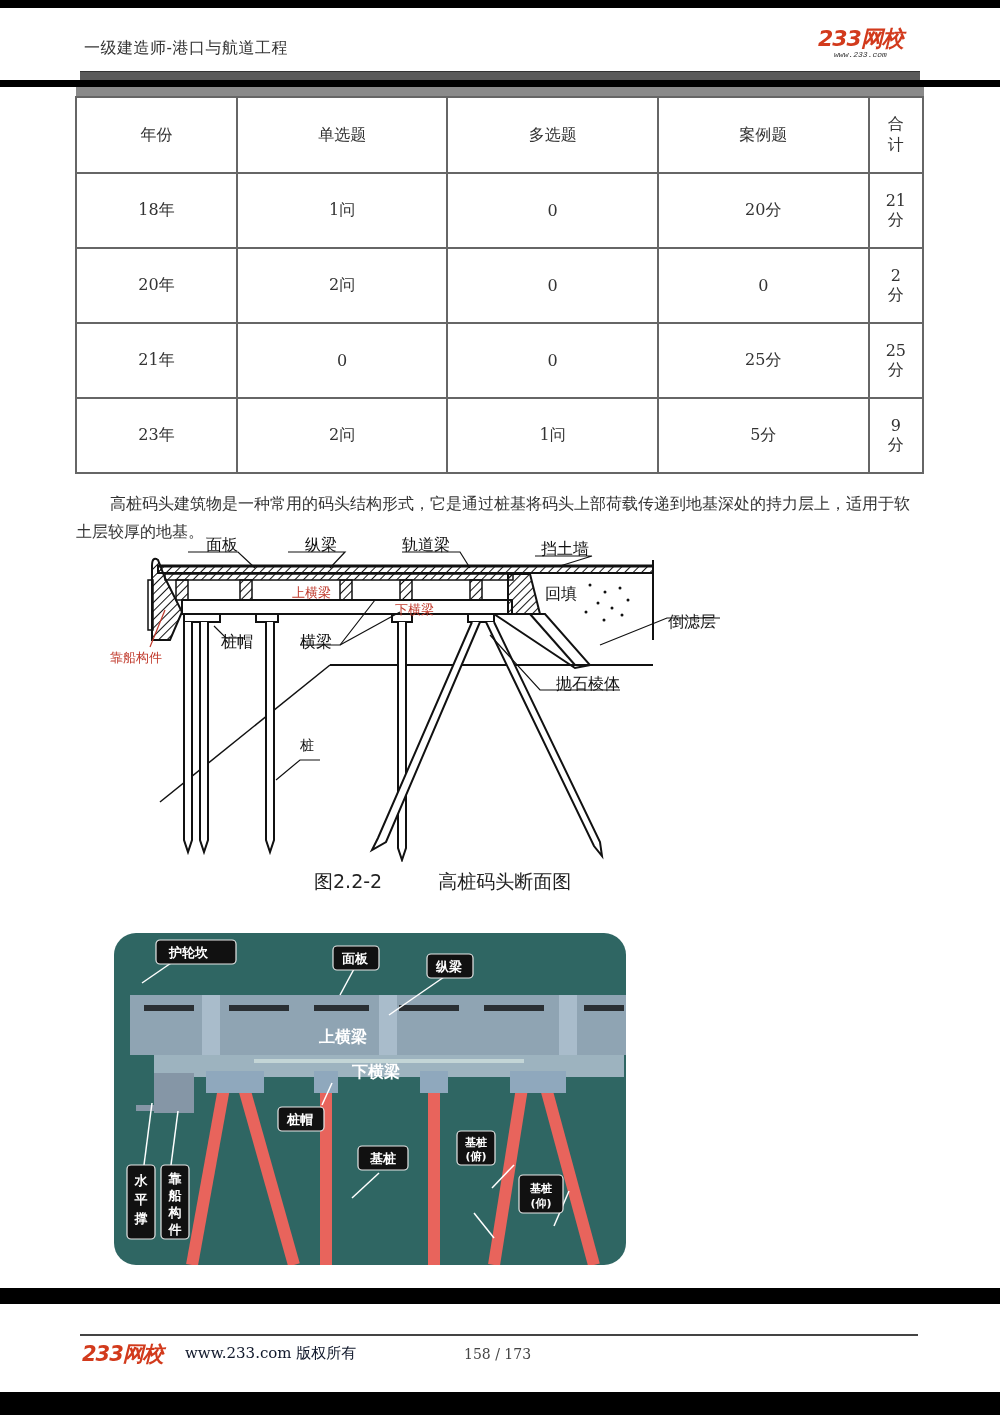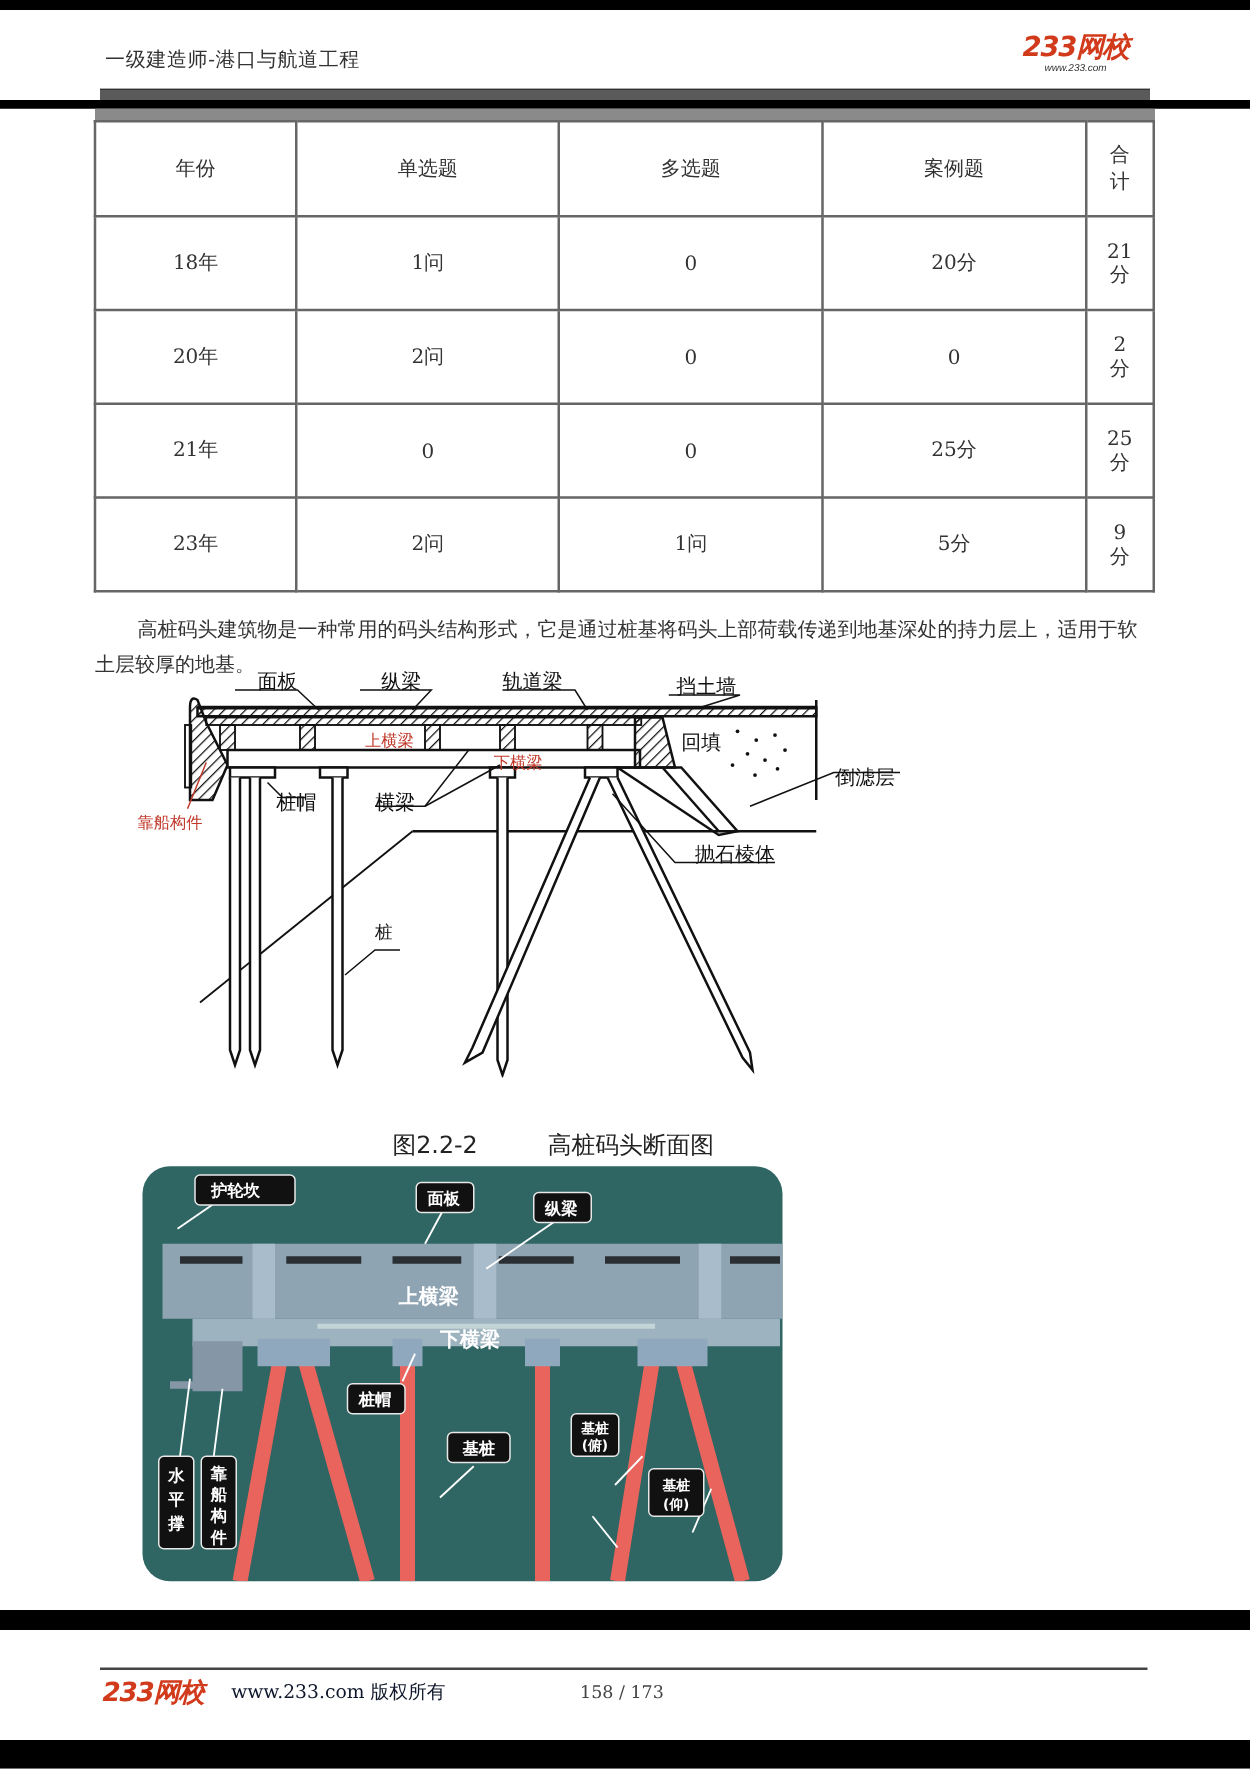--- a/index.html
+++ b/index.html
@@ -3,32 +3,32 @@
 <meta charset="utf-8">
 <style>
   html, body { margin:0; padding:0; }
   body { width:1000px; height:1415px; position:relative; background:#fff; overflow:hidden;
          font-family:"DejaVu Serif","Liberation Serif",serif; color:#222; }
   .topbar { position:absolute; left:0; top:0; width:1000px; height:8px; background:#000; }
   .hdr-title { position:absolute; left:84px; top:38px; font-size:16px; color:#333; letter-spacing:0.5px; }
   .logo { position:absolute; left:818px; top:28px; text-align:center; }
   .logo-main { font-family:"DejaVu Sans","Liberation Sans",sans-serif; font-weight:bold; font-style:italic;
                font-size:22px; color:#d23a1c; letter-spacing:-1px; line-height:22px; }
-  .logo-sub { font-family:Liberation Sans, sans-serif; font-style:italic; font-size:8px; color:#333; }
+  .logo-sub { font-family:Liberation Mono, monospace; font-style:italic; font-size:8px; color:#333; }
   .hdr-rule1 { position:absolute; left:80px; top:71px; width:840px; height:9px; background:#5a5a5a; border-top:1px solid #333; }
   .hdr-black { position:absolute; left:0; top:80px; width:1000px; height:7px; background:#000; }
   .hdr-rule2 { position:absolute; left:76px; top:87px; width:848px; height:9px; background:#8a8a8a; }
 
   table.stats { position:absolute; left:75px; top:96px; width:849px; border-collapse:collapse; }
   table.stats td, table.stats th { border:2px solid #666; text-align:center; font-size:16px; font-weight:normal;
                  height:41px; padding:16px; color:#333; }
   .para { position:absolute; left:76px; top:474px; width:848px; font-size:16px; line-height:28px; color:#333; text-indent:34px; }
 
   .diagram1 { position:absolute; left:104px; top:532px; width:640px; height:330px; }
-  .cap1 { position:absolute; left:314px; top:869px; font-family:"DejaVu Sans","Liberation Sans",sans-serif; font-size:19px; color:#222;margin-top:34px; }
+  .cap1 { position:absolute; left:314px; top:869px; font-family:"DejaVu Sans","Liberation Sans",sans-serif; font-size:19px; color:#222; }
   .cap1 .num { margin-right:50px; }
 
   .diagram2 { position:absolute; left:114px; top:933px; width:512px; height:332px; border-radius:22px; overflow:hidden; background:#2f6663; }
 
   .botbar1 { position:absolute; left:0; top:1288px; width:1000px; height:16px; background:#000; }
   .ftr-rule { position:absolute; left:80px; top:1334px; width:838px; height:2px; background:#444; }
   .ftr-logo { position:absolute; left:82px; top:1340px; font-family:"DejaVu Sans","Liberation Sans",sans-serif; font-weight:bold;
               font-style:italic; font-size:21px; color:#d23a1c; letter-spacing:-1px; }
   .ftr-copy { position:absolute; left:185px; top:1344px; font-size:15px; color:#0f172a; }
   .ftr-page { position:absolute; left:464px; top:1346px; font-size:14px; color:#444; }

